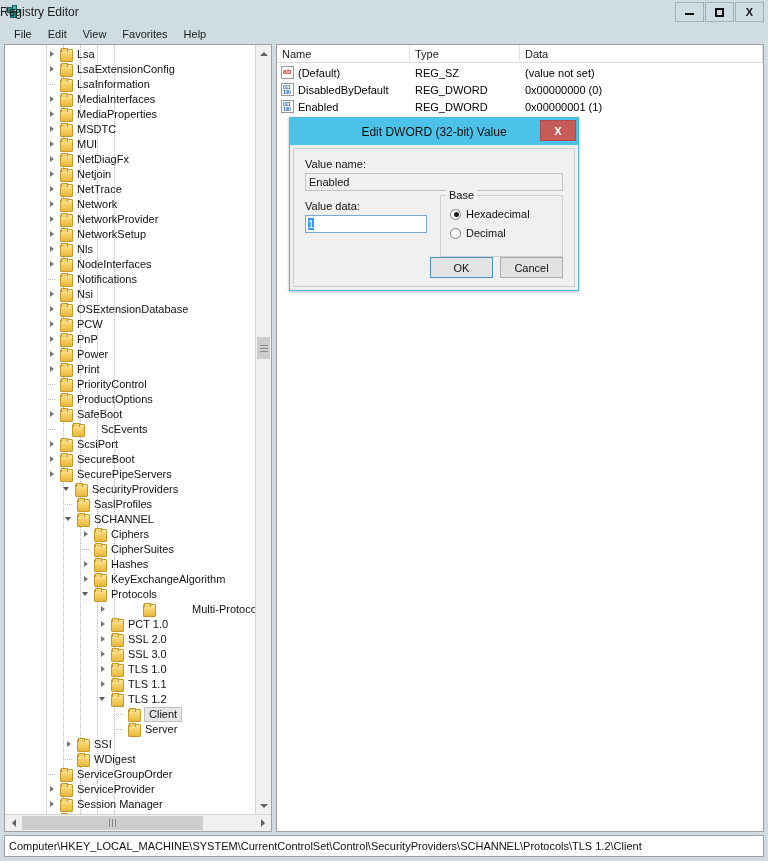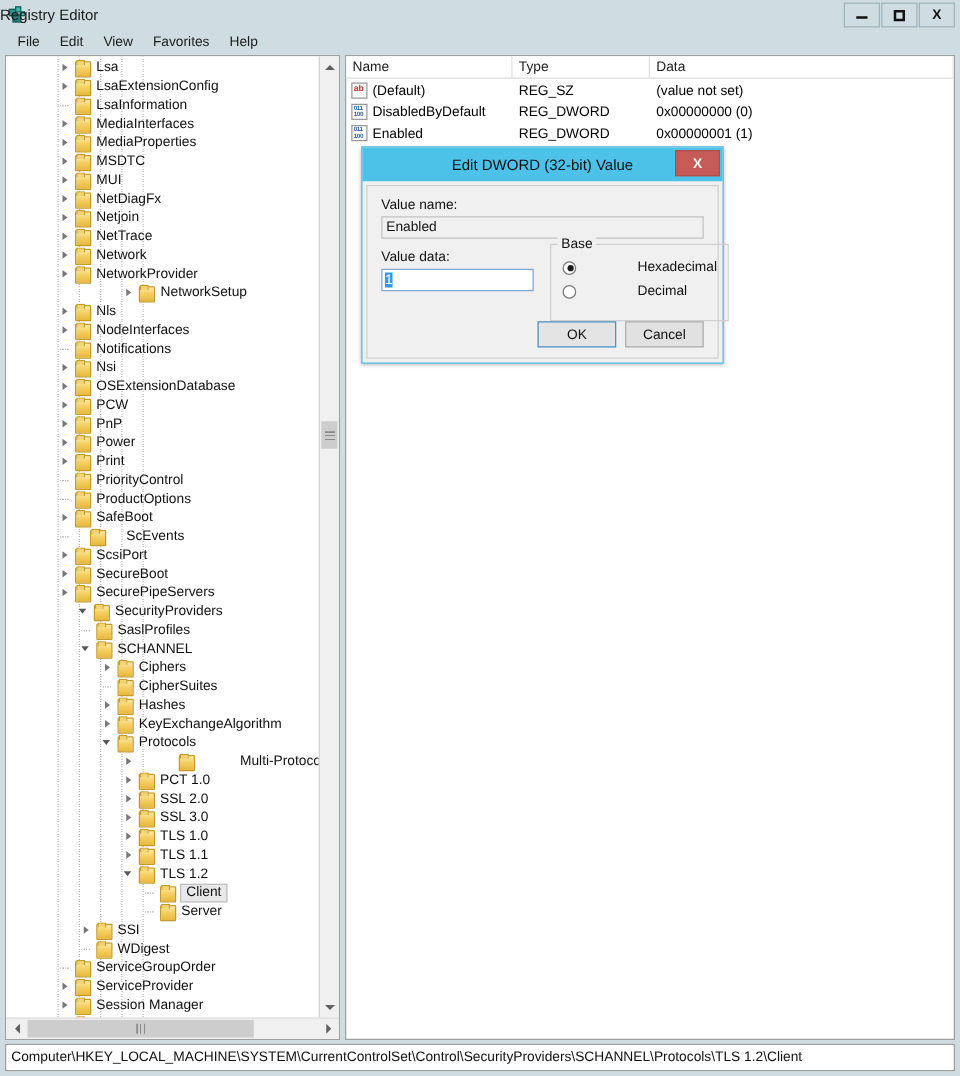--- a/index.html
+++ b/index.html
@@ -446,21 +446,20 @@
     color: #111;
   }
   .radio-row {
     display: flex;
     align-items: center;
     height: 16px;
     font-size: 11px;
     color: #111;
     cursor: default;
     margin-bottom: 3px;
-    gap: 44px;
   }
   .radio-dot {
     width: 11px; height: 11px;
     border: 1px solid #7a7a7a;
     border-radius: 50%;
     background: #fff;
     margin-right: 5px;
     position: relative;
     flex: 0 0 11px;
   }
@@ -587,21 +586,21 @@
               <div class="tnode" style="padding-left: 42px;">
                 <span class="twist closed"></span>
                 <span class="tfolder"></span>
                 <span class="tlabel">Network</span>
               </div>
               <div class="tnode" style="padding-left: 42px;">
                 <span class="twist closed"></span>
                 <span class="tfolder"></span>
                 <span class="tlabel">NetworkProvider</span>
               </div>
-              <div class="tnode" style="padding-left: 42px; justify-content: center;">
+              <div class="tnode" style="padding-left: 42px;">
                 <span class="twist closed"></span>
                 <span class="tfolder"></span>
                 <span class="tlabel">NetworkSetup</span>
               </div>
               <div class="tnode" style="padding-left: 42px;">
                 <span class="twist closed"></span>
                 <span class="tfolder"></span>
                 <span class="tlabel">Nls</span>
               </div>
               <div class="tnode" style="padding-left: 42px;">

